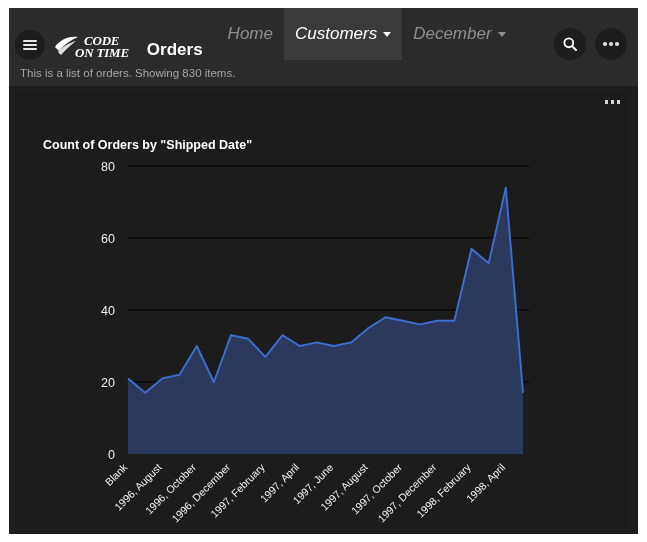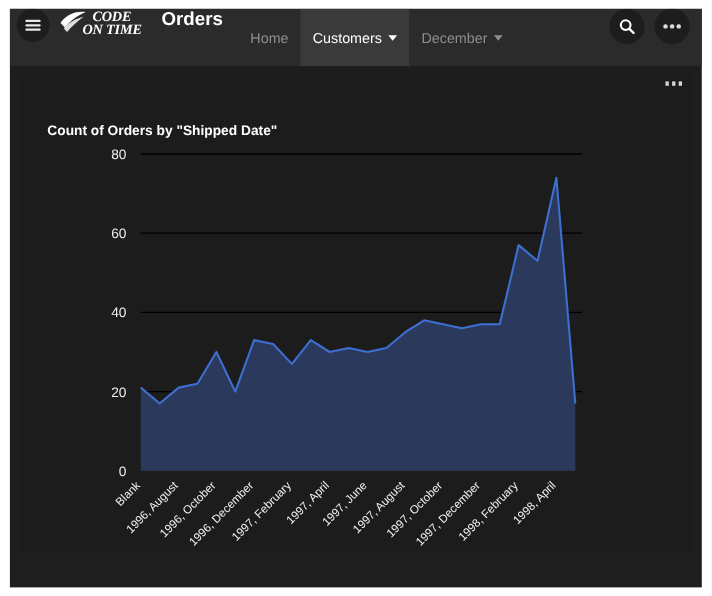--- a/index.html
+++ b/index.html
@@ -30,21 +30,21 @@
     background: #1e1e1e;
     overflow: hidden;
   }
 
   
   #topbar {
     position: relative;
     height: 52px;
     background: #2b2b2b;
     display: flex;
-    align-items: flex-start;
+    align-items: flex-end;
     padding: 0 0 0 6px;
     box-sizing: border-box;
   }
 
   .round-btn {
     width: 30px; height: 30px;
     border-radius: 50%;
     background: #1d1d1d;
     display: flex;
     align-items: center;
@@ -103,23 +103,24 @@
     align-items: stretch;
     height: 52px;
     margin-left: 14px;
     flex: 1 1 auto;
   }
   .menu-item {
     display: flex;
     align-items: center;
     padding: 0 11px;
     color: #8e8e8e;
-    font-size: 13px;
+    font-size: 17px;
     cursor: pointer;
     white-space: nowrap;
+    font-style: italic;
   }
   .menu-item.active {
     background: #3a3a3a;
     color: #ffffff;
   }
   .caret {
     margin-left: 6px;
     width: 0; height: 0;
     border-left: 4px solid transparent;
     border-right: 4px solid transparent;
@@ -255,20 +256,23 @@
         <div class="round-btn lg">
           <span class="dots">
               <i></i>
               <i></i>
               <i></i>
             </span>
         </div>
       </div>
     </div>
 
+    <div id="statusbar">
+      <span>This is a list of orders. Showing 830 items.</span>
+    </div>
 
     <div id="chart-panel">
 
       <div id="panel-menu-icon" class="dots">
         <i></i>
           <i></i>
           <i></i>
       </div>
 
       <div id="chart-title">Count of Orders by "Shipped Date"</div>

